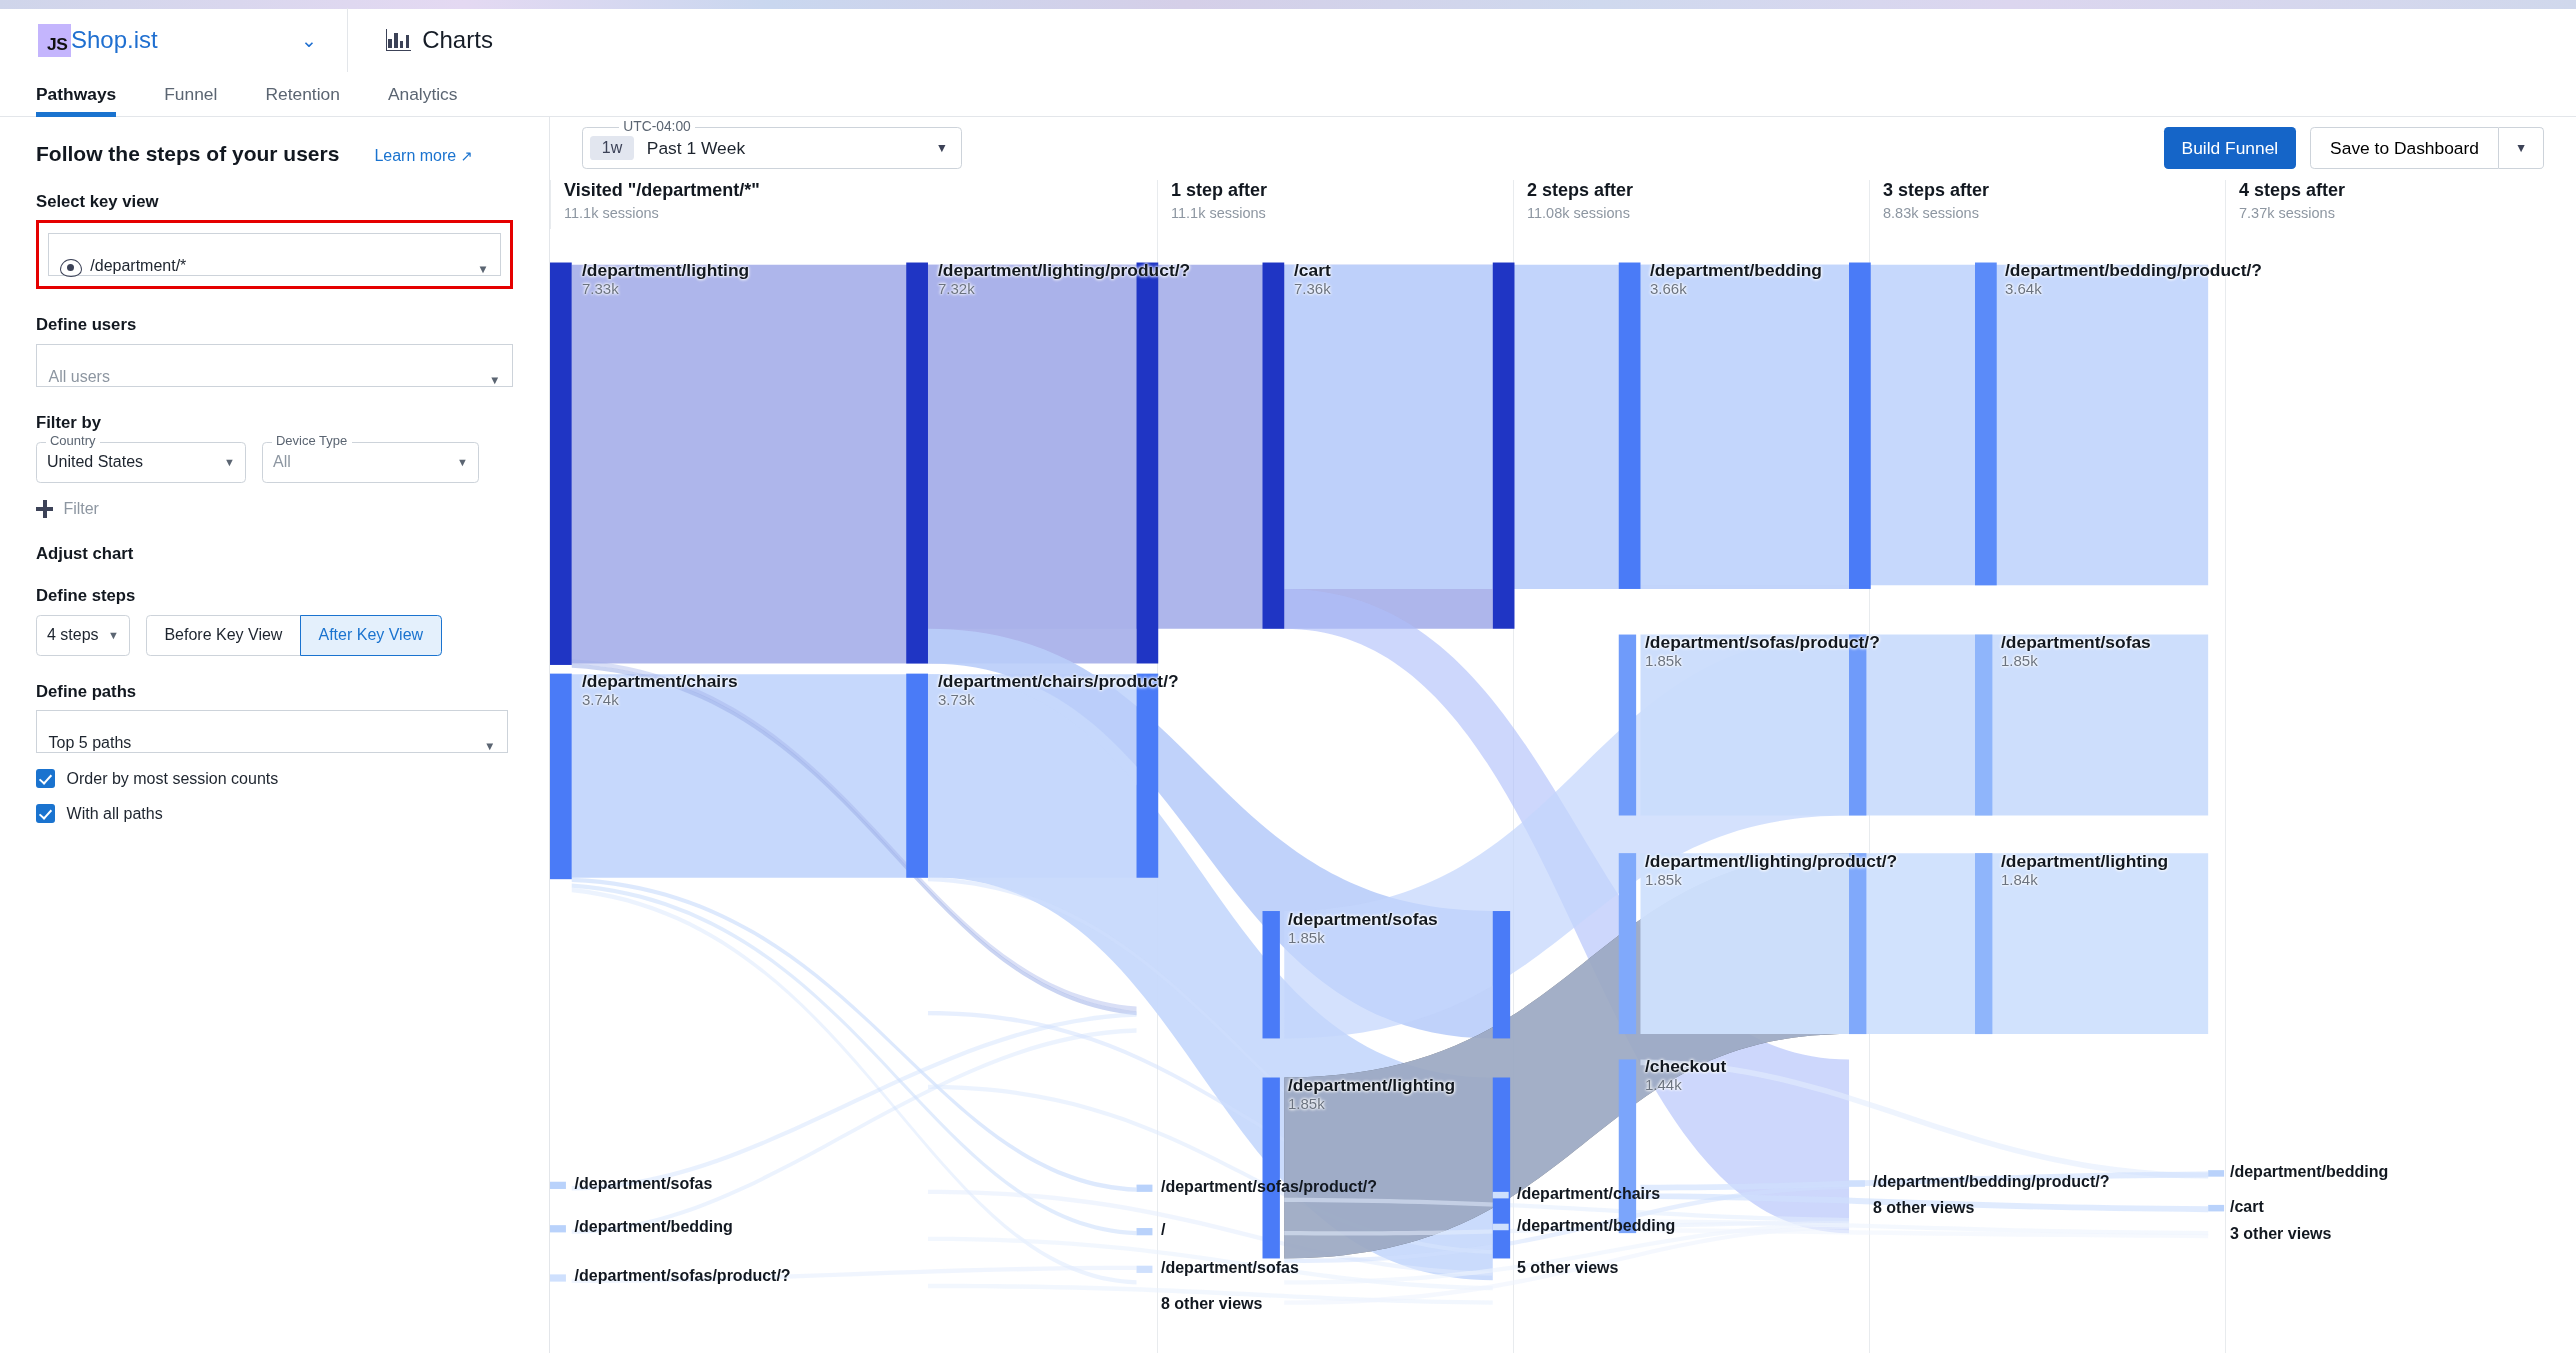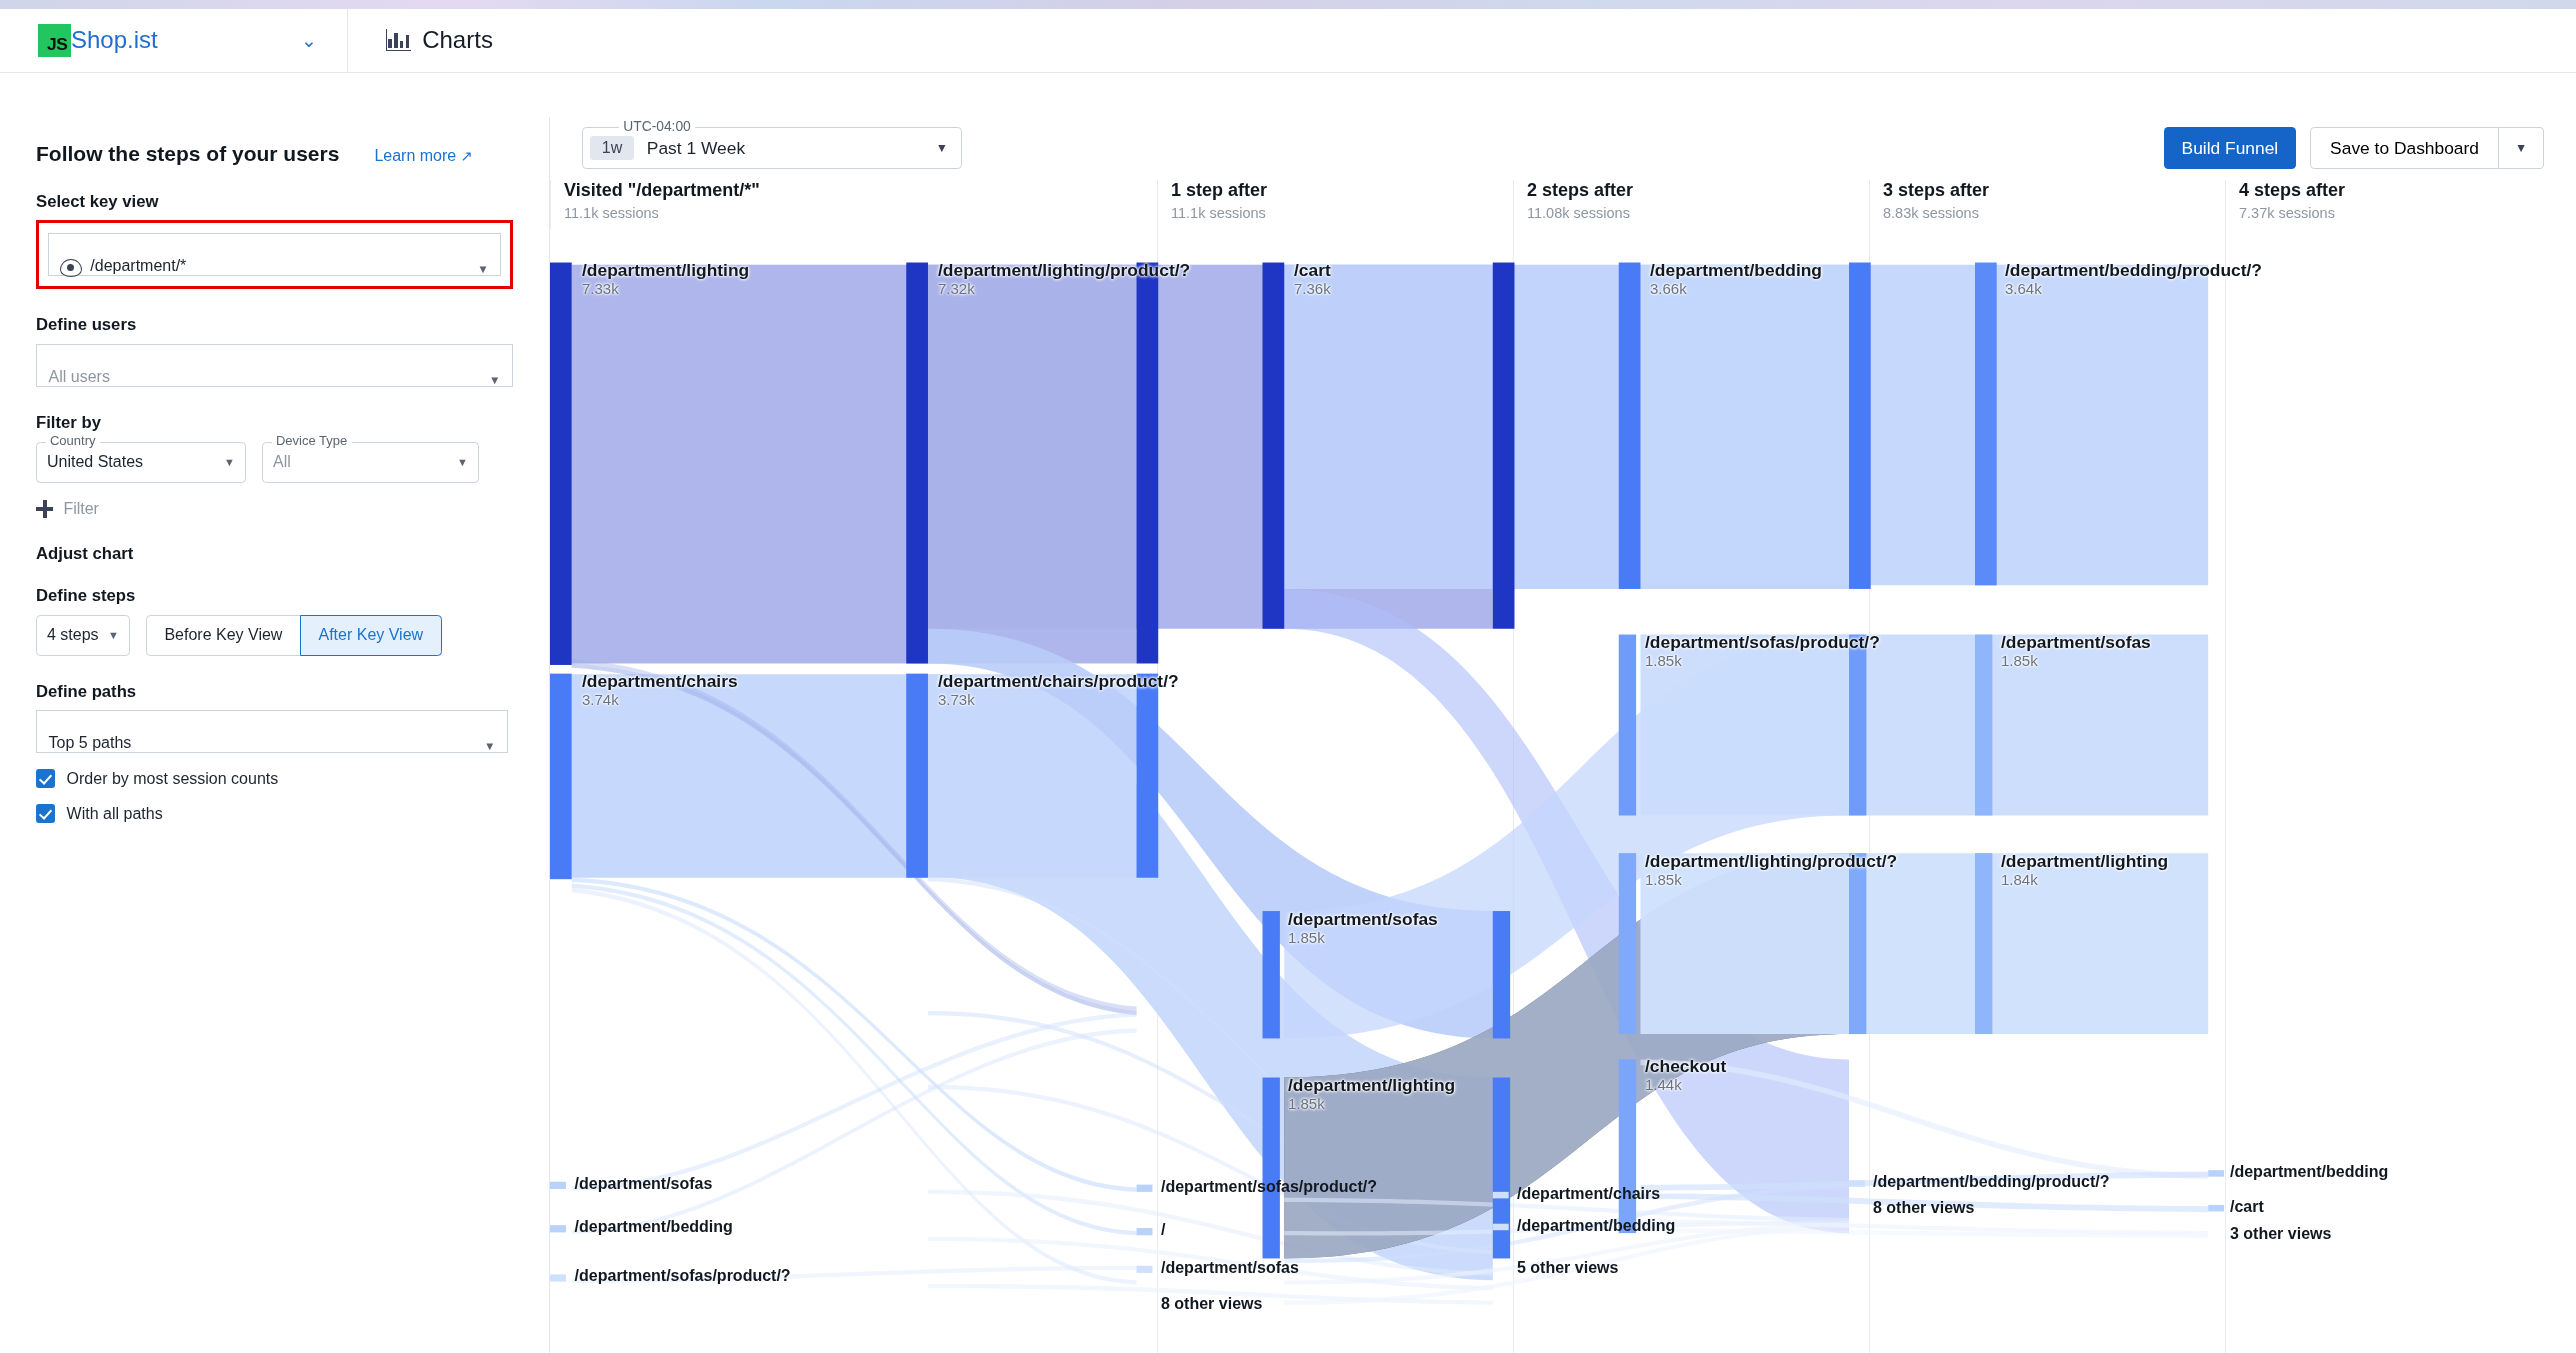--- a/index.html
+++ b/index.html
@@ -21,21 +21,21 @@
   .header {
     position:absolute; left:0; top:8.7px; width:2576px; height:64px;
     border-bottom:0.7px solid #e3e6ea; background:#fff;
     display:flex; align-items:center;
   }
   .proj-block {
     display:flex; align-items:center; height:64px;
     width:348px; padding-left:38px; border-right:0.7px solid #e3e6ea;
   }
   .js-logo {
-    width:33px; height:33px; background:#22c55e; color:#111;
+    width:33px; height:33px; background:#c4b5fd; color:#111;
     font-weight:bold; font-size:17.4px; display:flex;
     align-items:flex-end; justify-content:flex-end;
     padding:0 3.6px 2.2px 0; letter-spacing:-0.4px;
   }
   .proj-name { font-size:24px; color:#1f6fd0; font-weight:400; }
   .proj-caret {
     margin-left:auto; margin-right:30px;
     color:#1f6fd0; font-size:19px; line-height:1;
   }
   .charts-block { display:flex; align-items:center; height:64px; padding-left:38px; }
@@ -239,20 +239,26 @@
       <span class="chart-ico">
           <i></i>
           <i></i>
           <i></i>
           <i></i>
         </span>
       <span class="charts-label">Charts</span>
     </div>
   </div>
 
+  <div class="tabs">
+    <div class="tab active">Pathways</div>
+    <div class="tab">Funnel</div>
+    <div class="tab">Retention</div>
+    <div class="tab">Analytics</div>
+  </div>
 
   <div class="sidebar">
     <div class="sb-title-row">
       <div class="sb-title">Follow the steps of your users</div>
       <div class="learn-more">
         <span>Learn more</span><span class="ext-ico">↗︎</span>
       </div>
     </div>
 
     <div class="sb-h">Select key view</div>

